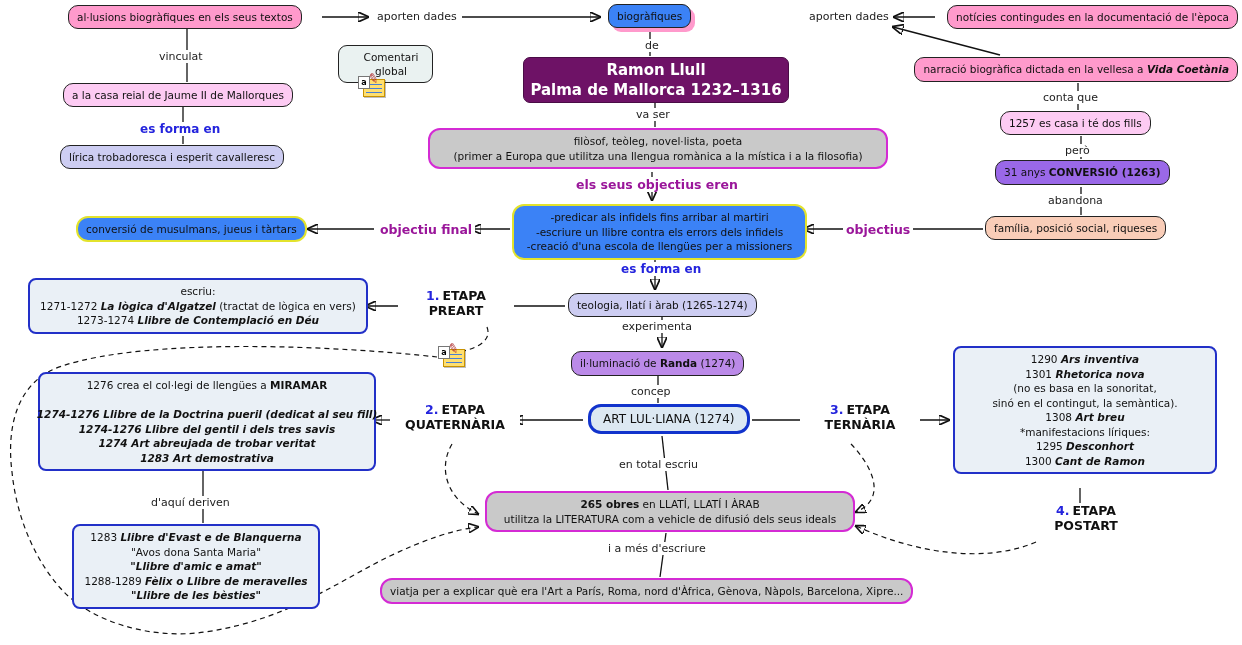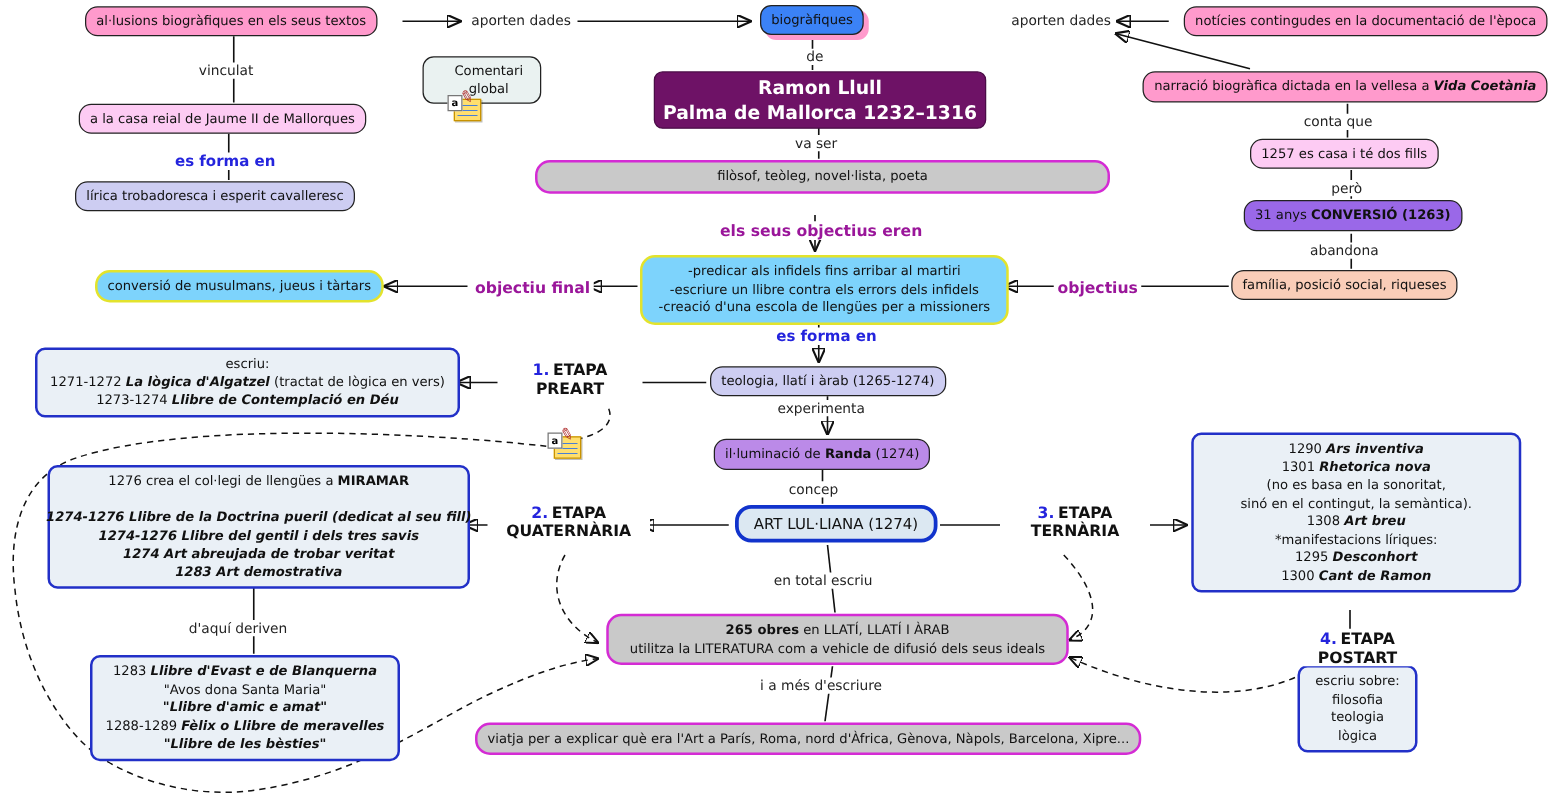--- a/index.html
+++ b/index.html
@@ -10,21 +10,21 @@
 
   .node{position:absolute;z-index:2;font-size:10.5px;color:#111;border:1px solid #222;
         border-radius:10px;padding:4px 8px;white-space:nowrap;text-align:center;line-height:14px;}
   .multi{display:flex;flex-direction:column;align-items:center;justify-content:center;line-height:14.5px;}
   .pink{background:#FF9ACC;}
   .palepink{background:#FDCBF3;}
   .lavender{background:#CDCDF2;}
   .purplemid{background:#9A68E8;}
   .purplelight{background:#BB8AE8;}
   .salmon{background:#F9CDB8;}
-  .yellowbox{background:#7dd3fc;border:2px solid #E3E32C;border-radius:12px;}
+  .yellowbox{background:#3b82f6;border:2px solid #E3E32C;border-radius:12px;}
   .graybox{background:#C9C9C9;border:2px solid #D42BD4;border-radius:12px;}
   .bluebox{background:#EAF0F6;border:2px solid #2230C8;border-radius:8px;}
   .titlebox{background:#6E1266;color:#FFF;font-weight:bold;font-size:15px;line-height:20px;
             border:1px solid #4A0C46;border-radius:7px;padding:2px 6px;}
   .cloudbox{background:#3b82f6;border:1px solid #222;border-radius:9px;box-shadow:4px 4px 0 #FF9ACC;}
   .commentbox{background:#EAF2F1;border:1px solid #222;border-radius:9px;white-space:normal;width:66px;}
   .artbox{background:#DCE8F2;border:3px solid #1133CC;border-radius:13px;font-size:12px;padding:5px 12px;}
 
   .lbl{position:absolute;z-index:3;font-size:11px;color:#222;background:#FFF;padding:0 3px;white-space:nowrap;}
   .lbl.blue{color:#2424DD;font-weight:bold;font-size:12px;}
@@ -114,20 +114,21 @@
   <div class="node lavender" style="left:60px;top:145px;">lírica trobadoresca i esperit cavalleresc</div>
 
   <div class="lbl" style="left:642px;top:39px;">de</div>
   <div class="node titlebox multi" style="left:523px;top:57px;width:252px;">
     <div>Ramon Llull</div>
     <div>Palma de Mallorca 1232–1316</div>
   </div>
   <div class="lbl" style="left:633px;top:108px;">va ser</div>
   <div class="node graybox multi" style="left:428px;top:128px;width:440px;">
       <div><span>filòsof, teòleg, novel·lista, poeta</span></div>
+      <div><span>(primer a Europa que utilitza una llengua romànica a la mística i a la filosofia)</span></div>
     </div>
   <div class="lbl purple" style="left:573px;top:177px;">els seus objectius eren</div>
   <div class="node yellowbox multi" style="left:512px;top:204px;width:275px;">
       <div><span>-predicar als infidels fins arribar al martiri</span></div>
       <div><span>-escriure un llibre contra els errors dels infidels</span></div>
       <div><span>-creació d'una escola de llengües per a missioners</span></div>
     </div>
   <div class="lbl purple" style="left:377px;top:222px;">objectiu final</div>
   <div class="lbl purple" style="left:843px;top:222px;">objectius</div>
   <div class="node yellowbox" style="left:76px;top:216px;">conversió de musulmans, jueus i tàrtars</div>
@@ -205,20 +206,14 @@
   <div class="node bluebox multi" style="left:953px;top:346px;width:244px;">
       <div><span>1290 </span><span style="font-weight: bold; font-style: italic;">Ars inventiva</span></div>
       <div><span>1301 </span><span style="font-weight: bold; font-style: italic;">Rhetorica nova</span></div>
       <div><span>(no es basa en la sonoritat,</span></div>
       <div><span>sinó en el contingut, la semàntica).</span></div>
       <div><span>1308 </span><span style="font-weight: bold; font-style: italic;">Art breu</span></div>
       <div><span>*manifestacions líriques:</span></div>
       <div><span>1295 </span><span style="font-weight: bold; font-style: italic;">Desconhort</span></div>
       <div><span>1300 </span><span style="font-weight: bold; font-style: italic;">Cant de Ramon</span></div>
     </div>
-  <div class="node bluebox multi" style="left:1038px;top:532px;width:76px;">
-      <div><span>escriu sobre:</span></div>
-      <div><span>filosofia</span></div>
-      <div><span>teologia</span></div>
-      <div><span>lògica</span></div>
-    </div>
 
 </div>
 
 </body></html>

